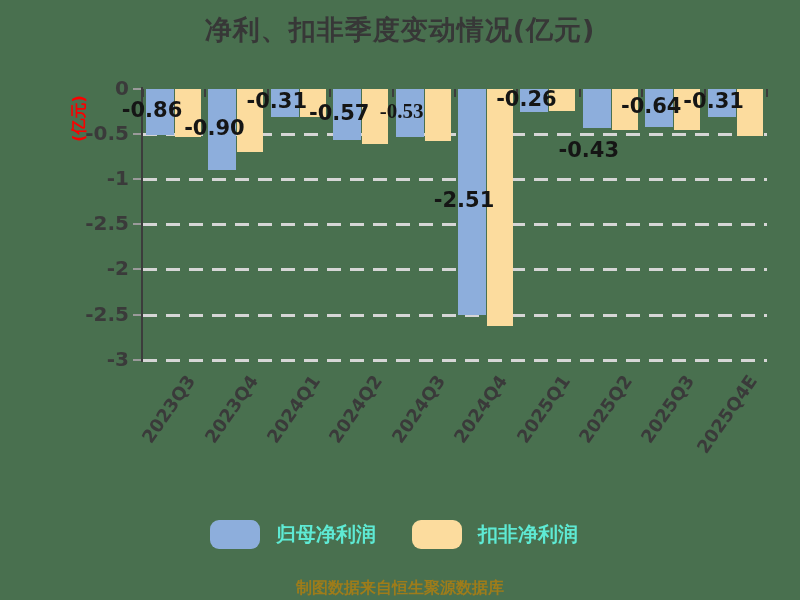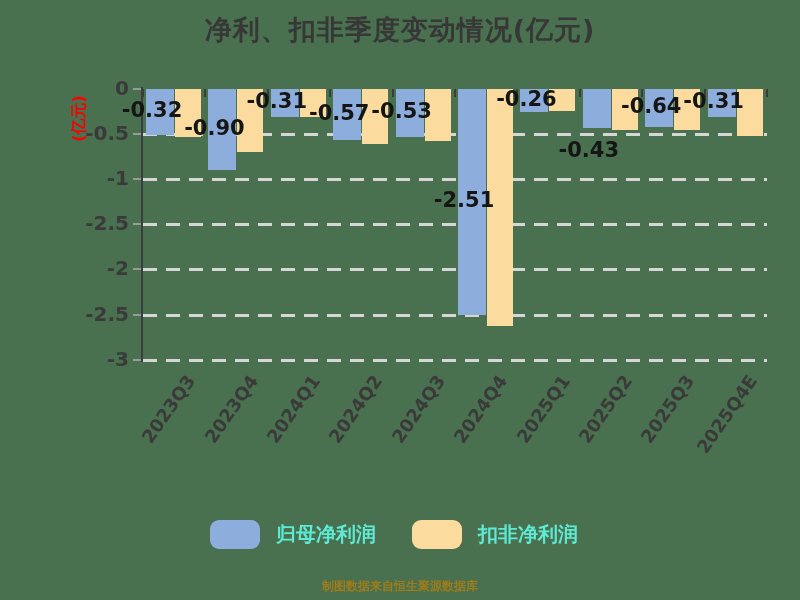--- a/index.html
+++ b/index.html
@@ -20,21 +20,21 @@
   .bar{position:absolute;}
   .bar-label{position:absolute;width:80px;text-align:center;font-size:21px;
              font-weight:bold;color:#151515;}
   .xlabel{position:absolute;width:120px;text-align:right;font-size:18px;font-weight:bold;
           color:#3A3A3A;transform-origin:100% 0;transform:rotate(-55deg);}
   .legend{position:absolute;left:0;top:520px;width:800px;height:30px;}
   .leg-item{position:absolute;display:flex;align-items:center;gap:16px;}
   .swatch{display:inline-block;width:50px;height:29px;border-radius:9px;}
   .leg-label{font-size:20px;font-weight:bold;color:#5eead4;line-height:29px;}
   .footer{position:absolute;left:0;top:578px;width:800px;text-align:center;
-          font-size:12px;font-weight:bold;color:#9E7C1A;}
+          font-size:16px;font-weight:bold;color:#9E7C1A;}
 </style>
 </head>
 <body>
 
 <div class="chart">
   <div class="title">净利、扣非季度变动情况(亿元)</div>
   <div class="ylab">(亿元)</div>
   <div class="plot" id="plot">
       <div class="axis-v" style="left: 141px; top: 87px; width: 2px; height: 274.6px;"></div>
       <div class="ytickmark" style="left: 133px; top: 88px;"></div>
@@ -81,25 +81,25 @@
       <div class="bar" style="left: 175px; top: 89px; width: 26px; height: 47.806px; background: rgb(252, 220, 158);"></div>
       <div class="bar" style="left: 237.4px; top: 89px; width: 26px; height: 63.14px; background: rgb(252, 220, 158);"></div>
       <div class="bar" style="left: 299.8px; top: 89px; width: 26px; height: 27.962px; background: rgb(252, 220, 158);"></div>
       <div class="bar" style="left: 362.2px; top: 89px; width: 26px; height: 55.022px; background: rgb(252, 220, 158);"></div>
       <div class="bar" style="left: 424.6px; top: 89px; width: 26px; height: 52.316px; background: rgb(252, 220, 158);"></div>
       <div class="bar" style="left: 487px; top: 89px; width: 26px; height: 237.226px; background: rgb(252, 220, 158);"></div>
       <div class="bar" style="left: 549.4px; top: 89px; width: 26px; height: 21.648px; background: rgb(252, 220, 158);"></div>
       <div class="bar" style="left: 611.8px; top: 89px; width: 26px; height: 41.492px; background: rgb(252, 220, 158);"></div>
       <div class="bar" style="left: 674.2px; top: 89px; width: 26px; height: 41.492px; background: rgb(252, 220, 158);"></div>
       <div class="bar" style="left: 736.6px; top: 89px; width: 26px; height: 46.904px; background: rgb(252, 220, 158);"></div>
-      <div class="bar-label" style="left: 112px; top: 98.001px;">-0.32</div>
+      <div class="bar-label" style="left: 112px; top: 98.001px;">-0.86</div>
       <div class="bar-label" style="left: 174.4px; top: 115.59px;">-0.90</div>
       <div class="bar-label" style="left: 236.8px; top: 88.981px;">-0.31</div>
       <div class="bar-label" style="left: 299.2px; top: 100.707px;">-0.57</div>
-      <div class="bar-label" style="left: 361.6px; top: 98.903px;">-0.53</div>
+      <div class="bar-label" style="left: 361.6px; top: 98.903px; font-family: Liberation Serif, serif;">-0.53</div>
       <div class="bar-label" style="left: 424px; top: 188.201px;">-2.51</div>
       <div class="bar-label" style="left: 486.4px; top: 86.726px;">-0.26</div>
       <div class="bar-label" style="left: 548.8px; top: 94.393px; margin-top: 44px;">-0.43</div>
       <div class="bar-label" style="left: 611.2px; top: 93.942px;">-0.64</div>
       <div class="bar-label" style="left: 673.6px; top: 88.981px;">-0.31</div>
       <div class="xlabel" style="left: 62.2px; top: 370.6px;">2023Q3</div>
       <div class="xlabel" style="left: 124.6px; top: 370.6px;">2023Q4</div>
       <div class="xlabel" style="left: 187px; top: 370.6px;">2024Q1</div>
       <div class="xlabel" style="left: 249.4px; top: 370.6px;">2024Q2</div>
       <div class="xlabel" style="left: 311.8px; top: 370.6px;">2024Q3</div>

